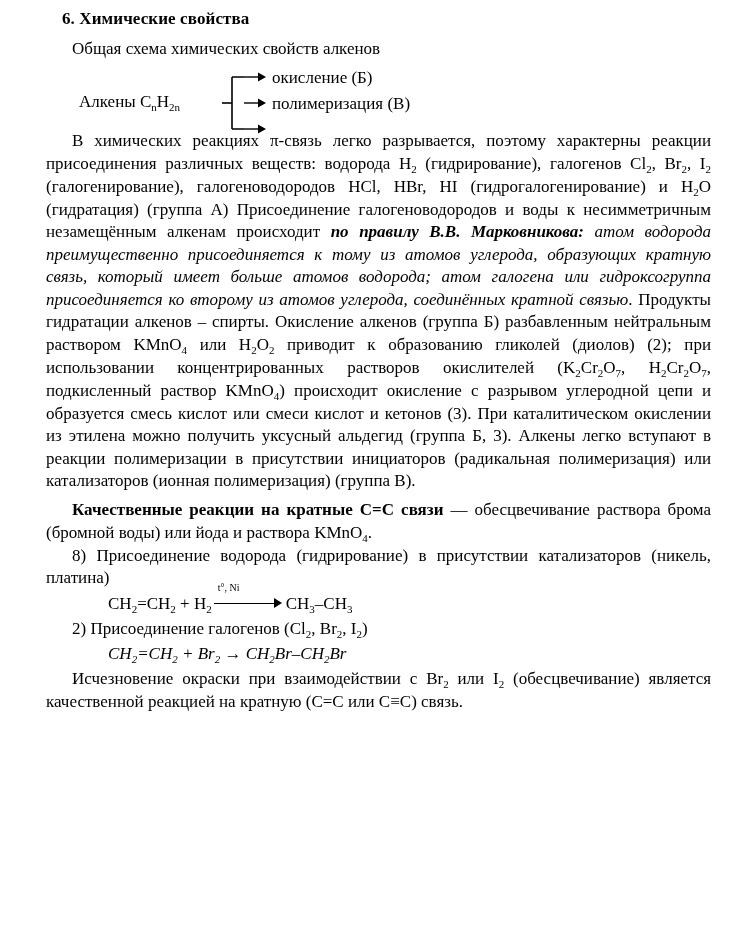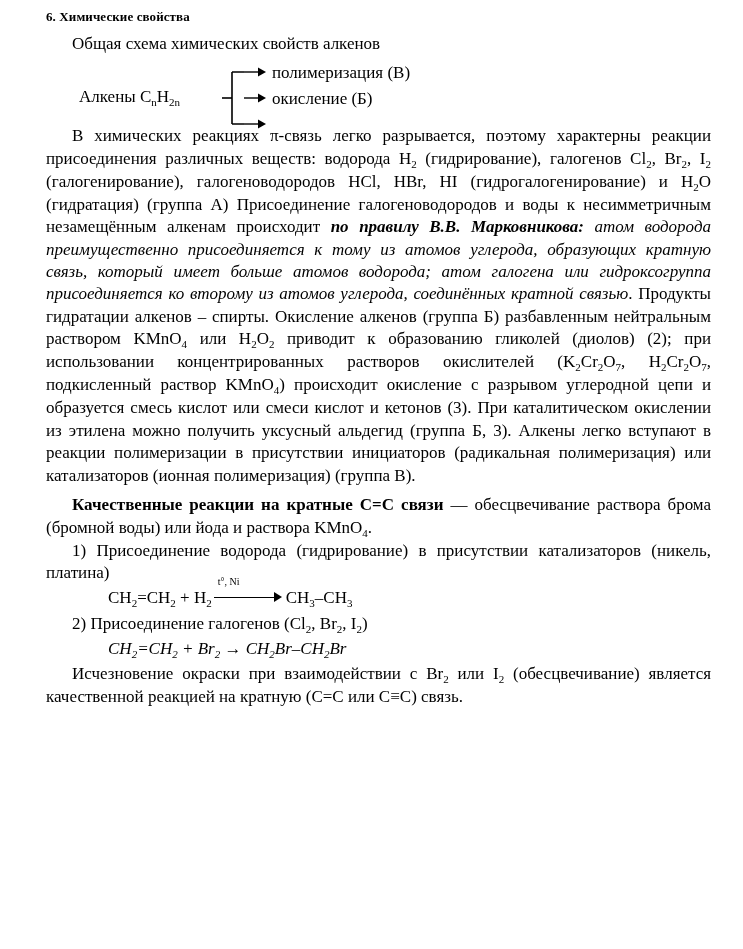--- a/index.html
+++ b/index.html
@@ -18,22 +18,22 @@
   }
   .page {
     width: 743px;
     height: 949px;
     box-sizing: border-box;
     padding: 8px 32px 0 46px;
     position: relative;
   }
   .heading {
     font-weight: bold;
-    font-size: 13px;
-    margin: 0 0 8px 0;
+    font-size: 17px;
+    margin: 0 0 8px 16px;
     letter-spacing: 0.1px;
   }
   p {
     margin: 0;
     text-align: justify;
     text-justify: inter-word;
   }
   .indent {
     text-indent: 26px;
   }
@@ -152,32 +152,32 @@
           <path d="M10 6 H22 M10 6 V58 M10 58 H22" stroke="#000" stroke-width="1.6" fill="none"></path>
           <path d="M22 6 H36" stroke="#000" stroke-width="1.4" fill="none"></path>
           <path d="M22 32 H36" stroke="#000" stroke-width="1.4" fill="none"></path>
           <path d="M22 58 H36" stroke="#000" stroke-width="1.4" fill="none"></path>
           <polygon points="36,1.5 44,6 36,10.5" fill="#000"></polygon>
           <polygon points="36,27.5 44,32 36,36.5" fill="#000"></polygon>
           <polygon points="36,53.5 44,58 36,62.5" fill="#000"></polygon>
         </svg>
       </div>
       <div class="scheme-items">
+        <div class="scheme-item">окисление (Б)</div>
         <div class="scheme-item">полимеризация (В)</div>
-        <div class="scheme-item">окисление (Б)</div>
       </div>
     </div>
   </div>
 
   <p class="indent para-block"><span>В химических реакциях π-связь легко разрывается, поэтому характерны реакции присоединения различных веществ: водорода H</span><span class="sub">2</span><span> (гидрирование), галогенов Cl</span><span class="sub">2</span><span>, Br</span><span class="sub">2</span><span>, I</span><span class="sub">2</span><span> (галогенирование), галогеноводородов HCl, HBr, HI (гидрогалогенирование) и H</span><span class="sub">2</span><span>O (гидратация) (группа А) Присоединение галогеноводородов и воды к несимметричным незамещённым алкенам происходит </span><b><i><span>по правилу В.В. Марковникова:</span></i></b><i><span> атом водорода преимущественно присоединяется к тому из атомов углерода, образующих кратную связь, который имеет больше атомов водорода; атом галогена или гидроксогруппа присоединяется ко второму из атомов углерода, соединённых кратной связью</span></i><span>. Продукты гидратации алкенов – спирты. Окисление алкенов (группа Б) разбавленным нейтральным раствором KMnO</span><span class="sub">4</span><span> или H</span><span class="sub">2</span><span>O</span><span class="sub">2</span><span> приводит к образованию гликолей (диолов) (2); при использовании концентрированных растворов окислителей (K</span><span class="sub">2</span><span>Cr</span><span class="sub">2</span><span>O</span><span class="sub">7</span><span>, H</span><span class="sub">2</span><span>Cr</span><span class="sub">2</span><span>O</span><span class="sub">7</span><span>, подкисленный раствор KMnO</span><span class="sub">4</span><span>) происходит окисление с разрывом углеродной цепи и образуется смесь кислот или смеси кислот и кетонов (3). При каталитическом окислении из этилена можно получить уксусный альдегид (группа Б, 3). Алкены легко вступают в реакции полимеризации в присутствии инициаторов (радикальная полимеризация) или катализаторов (ионная полимеризация) (группа В).</span></p>
 
   <p class="indent sec-gap"><b><span>Качественные реакции на кратные C=C связи</span></b><span> — обесцвечивание раствора брома (бромной воды) или йода и раствора KMnO</span><span class="sub">4</span><span>.</span></p>
 
 
-  <p class="indent">1) Присоединение водорода (гидрирование) в присутствии катализаторов (никель, платина)</p>
+  <p class="indent">8) Присоединение водорода (гидрирование) в присутствии катализаторов (никель, платина)</p>
 
   <p class="eq"><span>CH</span><span class="sub">2</span><span>=CH</span><span class="sub">2</span><span> + H</span><span class="sub">2</span><span class="arrow-cond"><span class="cond">t°, Ni</span><span class="line"></span><span class="head"></span></span><span>CH</span><span class="sub">3</span><span>–CH</span><span class="sub">3</span></p>
 
   <p class="indent"><span>2) Присоединение галогенов (Cl</span><span class="sub">2</span><span>, Br</span><span class="sub">2</span><span>, I</span><span class="sub">2</span><span>)</span></p>
 
   <p class="eq2"><span>CH</span><span class="sub">2</span><span>=CH</span><span class="sub">2</span><span> + Br</span><span class="sub">2</span><span> → </span><span>CH</span><span class="sub">2</span><span>Br–CH</span><span class="sub">2</span><span>Br</span></p>
 
   <p class="indent"><span>Исчезновение окраски при взаимодействии с Br</span><span class="sub">2</span><span> или I</span><span class="sub">2</span><span> (обесцвечивание) является качественной реакцией на кратную (C=C или C≡C) связь.</span></p>
 
 </div>

